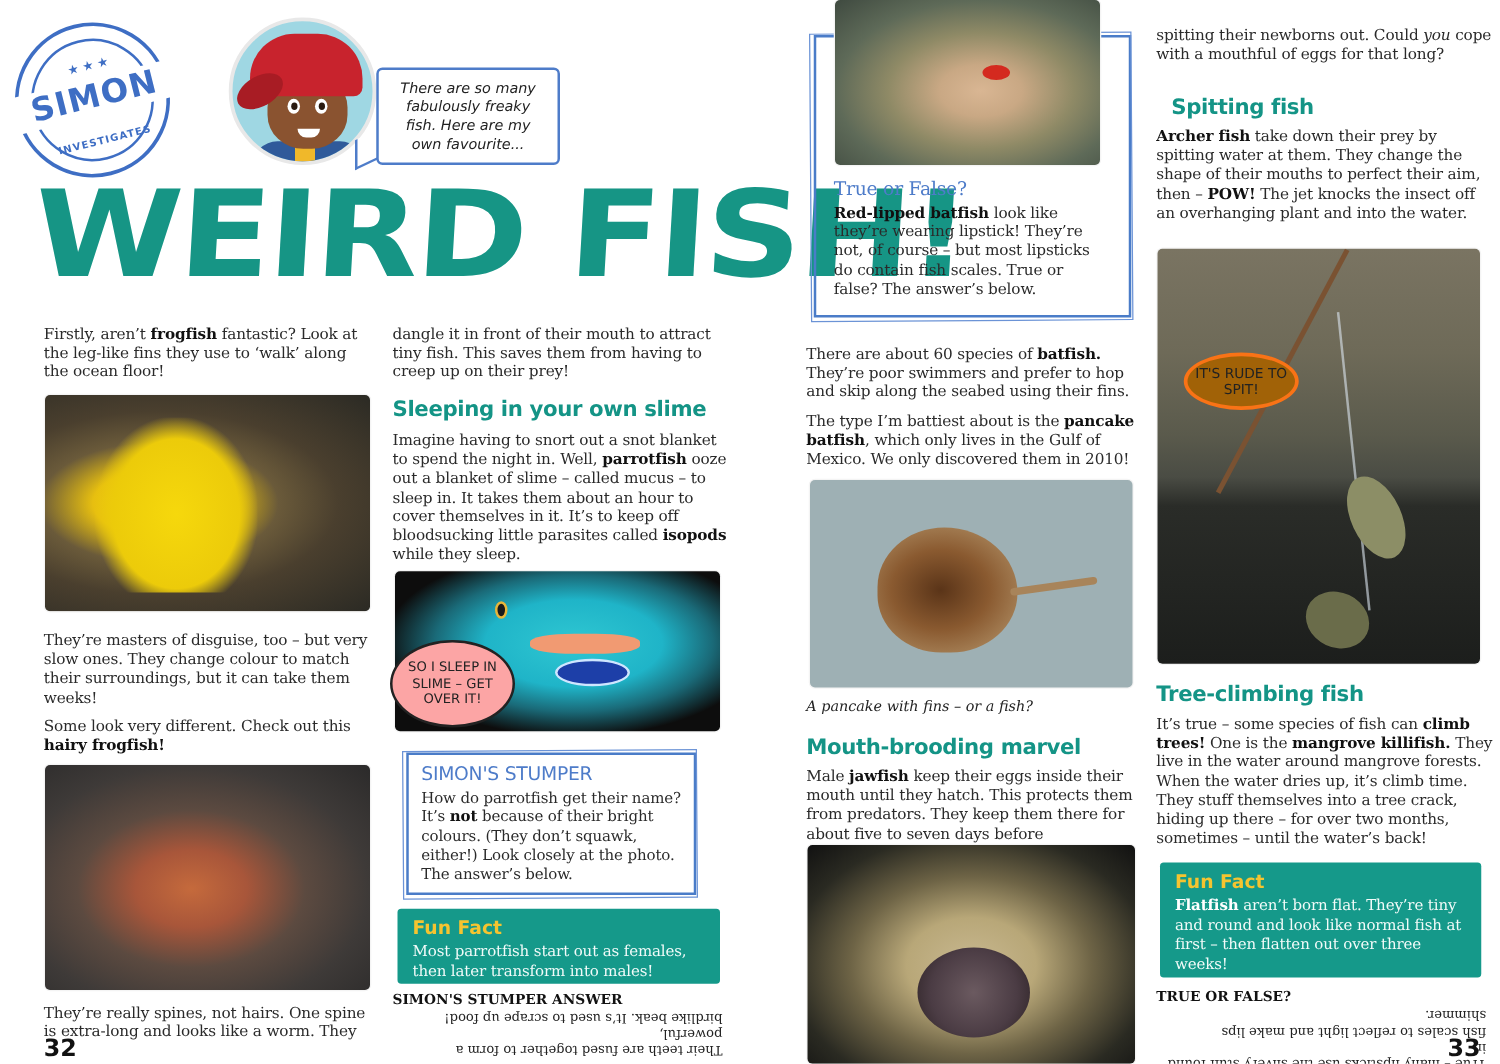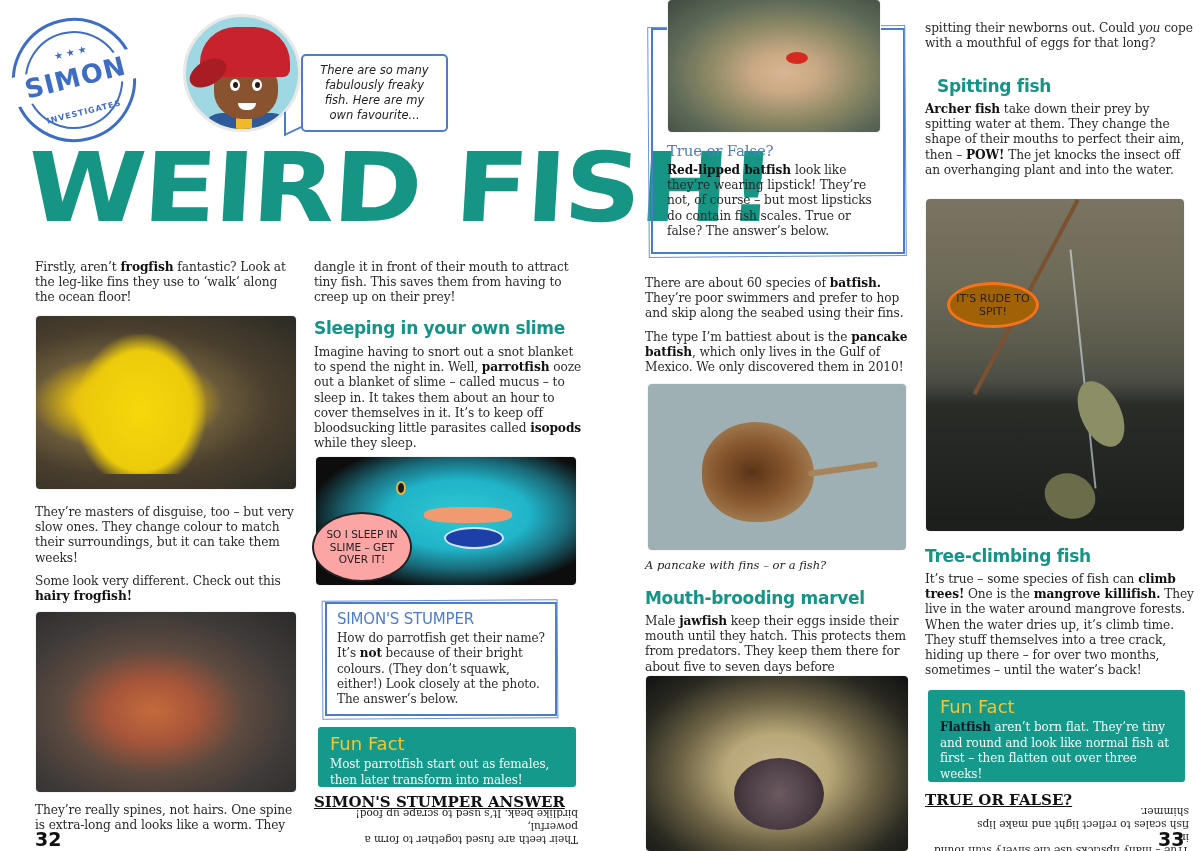--- a/index.html
+++ b/index.html
@@ -38,29 +38,29 @@
   .speech { position:absolute; left:301px; top:54px; width:147px; height:78px; border:2.5px solid #4e7cc9; border-radius:5px; background:#fff; display:flex; align-items:center; justify-content:center; text-align:center; font-family:"DejaVu Sans", sans-serif; font-style:italic; font-size:11.5px; line-height:15px; color:#222; padding:6px 8px; }
   .speech-tail { position:absolute; left:284px; top:107px; width:22px; height:24px; border-left:2.5px solid #4e7cc9; border-bottom:2.5px solid #4e7cc9; background:#fff; transform:skewY(-25deg); }
 
   
   .sketch { position:absolute; border:2.5px solid #4a7cc8; }
   .sketch::before { content:""; position:absolute; left:-5px; top:-4px; right:-3px; bottom:-5px; border:1.5px solid #6b93d6; transform:rotate(-0.4deg); }
   .sketch-title { font-family:"DejaVu Sans", sans-serif; font-size:15px; color:#4e7cc9; letter-spacing:-0.2px; margin-bottom:3px; }
 
   
   .funfact { position:absolute; background:#15998a; border-radius:3px; padding:6px 10px 8px 12px; }
-  .funfact-title { font-family:"DejaVu Sans", sans-serif; font-weight:normal; font-size:18px; color:#f5c430; margin-bottom:3px; }
+  .funfact-title { font-family:"DejaVu Sans", sans-serif; font-weight:bold; font-size:15px; color:#f5c430; margin-bottom:3px; }
   .funfact .body-text { color:#f2fbf9; font-size:12px; line-height:15.5px; }
-  .funfact .body-text b { color:#0f172a; }
+  .funfact .body-text b { color:#ffffff; }
 
   
   .bubble-yellow { position:absolute; left:312px; top:512px; width:100px; height:70px; background:#fca5a5; border:2px solid #222; border-radius:50%; display:flex; align-items:center; justify-content:center; text-align:center; font-family:"DejaVu Sans", sans-serif; font-size:10.5px; line-height:12.5px; color:#222; padding:4px; }
   .bubble-white { position:absolute; left:947px; top:282px; width:92px; height:46px; background:#a16207; border:3px solid #f97316; border-radius:50%; display:flex; align-items:center; justify-content:center; text-align:center; font-family:"DejaVu Sans", sans-serif; font-size:11px; line-height:13px; color:#222; }
 
-  .answer-head { font-family:"DejaVu Serif", serif; font-weight:bold; font-size:15px; color:#111;text-decoration:underline; }
+  .answer-head { font-family:"DejaVu Serif", serif; font-weight:bold; font-size:11px; color:#111; }
   .answer-flip { font-family:"DejaVu Serif", serif; font-size:10.5px; line-height:13px; color:#222; transform:rotate(180deg); }
   .caption { font-family:"DejaVu Serif", serif; font-style:italic; font-size:11.5px; color:#222; }
 </style>
 </head>
 <body>
 
 <div>
 
   <div class="stamp">
     <div class="stamp-inner"></div>

